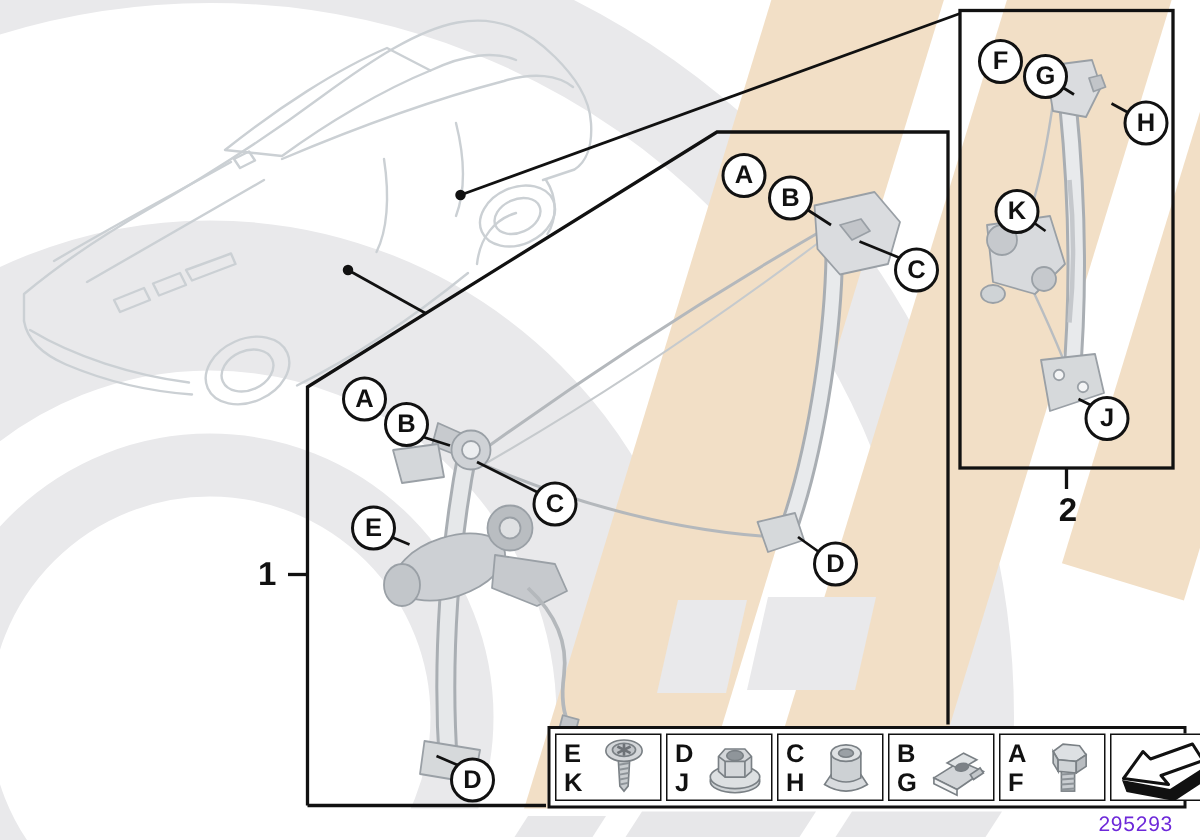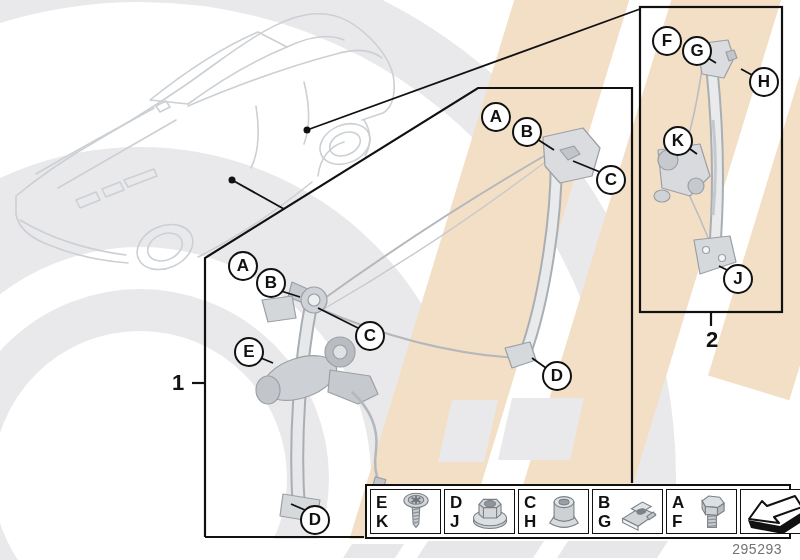--- a/index.html
+++ b/index.html
@@ -11,21 +11,21 @@
            font-weight:bold;font-size:17px;color:#111;box-sizing:border-box;z-index:5;}
   .grouplabel{position:absolute;font-weight:bold;font-size:22px;color:#111;z-index:5;}
   #legend{position:absolute;left:365px;top:484px;width:426px;height:55px;background:#fff;
           border:2px solid #111;box-sizing:border-box;display:flex;gap:3px;padding:3px;z-index:6;}
   .cell{flex:1;border:1.5px solid #111;display:flex;align-items:center;box-sizing:border-box;
         background:#fff;padding:1px 2px;}
   .letters{display:flex;flex-direction:column;justify-content:center;margin-left:3px;
            font-weight:bold;font-size:17px;line-height:19px;color:#111;width:18px;}
   .cell svg{flex:1;height:44px;}
   #docnum{position:absolute;left:690px;top:541px;width:92px;text-align:right;
-          font-size:14px;color:#737373;letter-spacing:.5px;z-index:6;}
+          font-size:14px;color:#6d28d9;letter-spacing:.5px;z-index:6;}
 </style>
 </head>
 <body>
 
 <div id="stage">
 
   <svg class="layer" width="800" height="560" viewBox="0 0 800 560">
 
     <g fill="none" stroke="#e9e9eb">
       <circle cx="140" cy="478" r="168" stroke-width="42"></circle>

